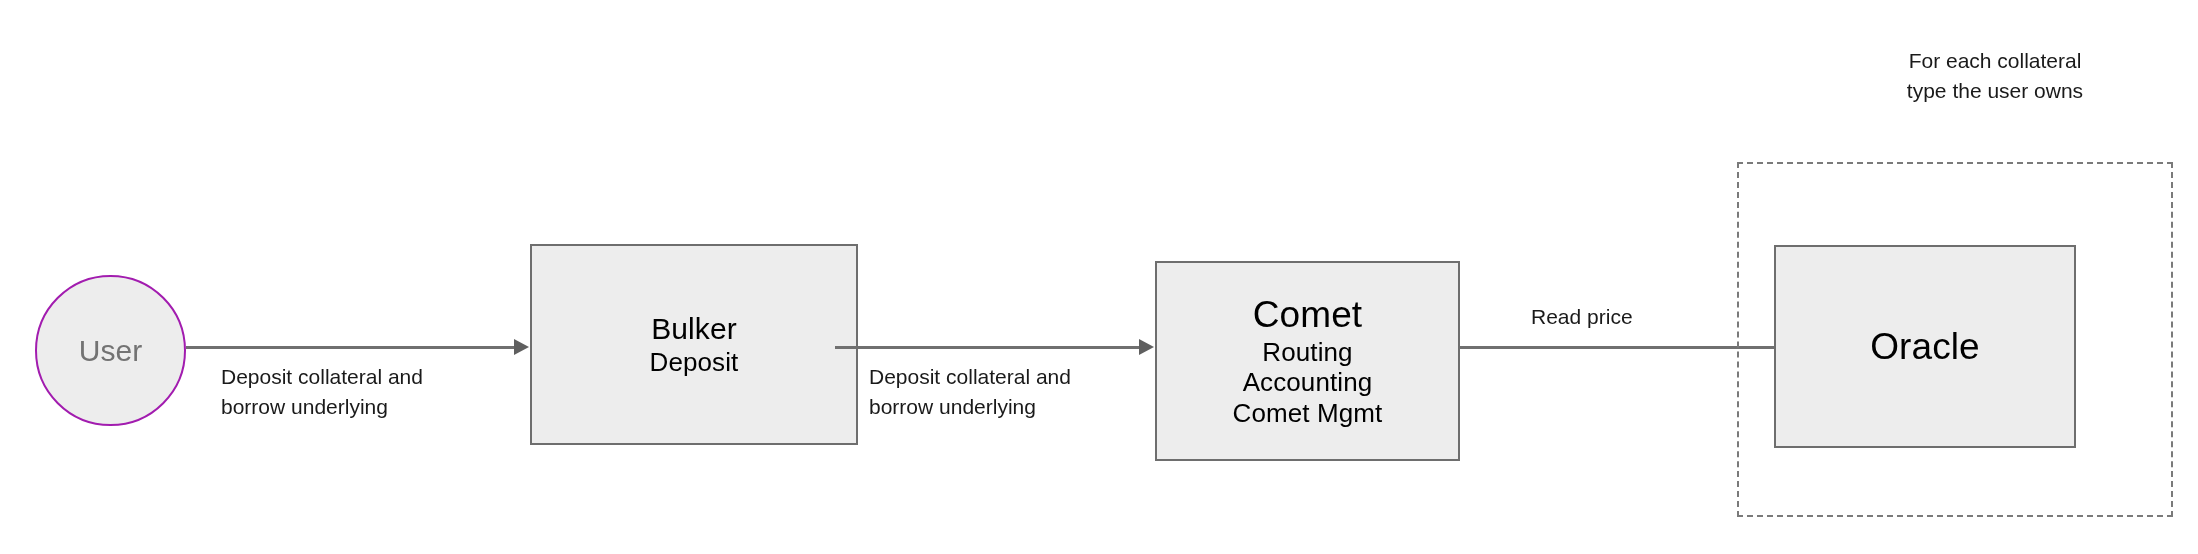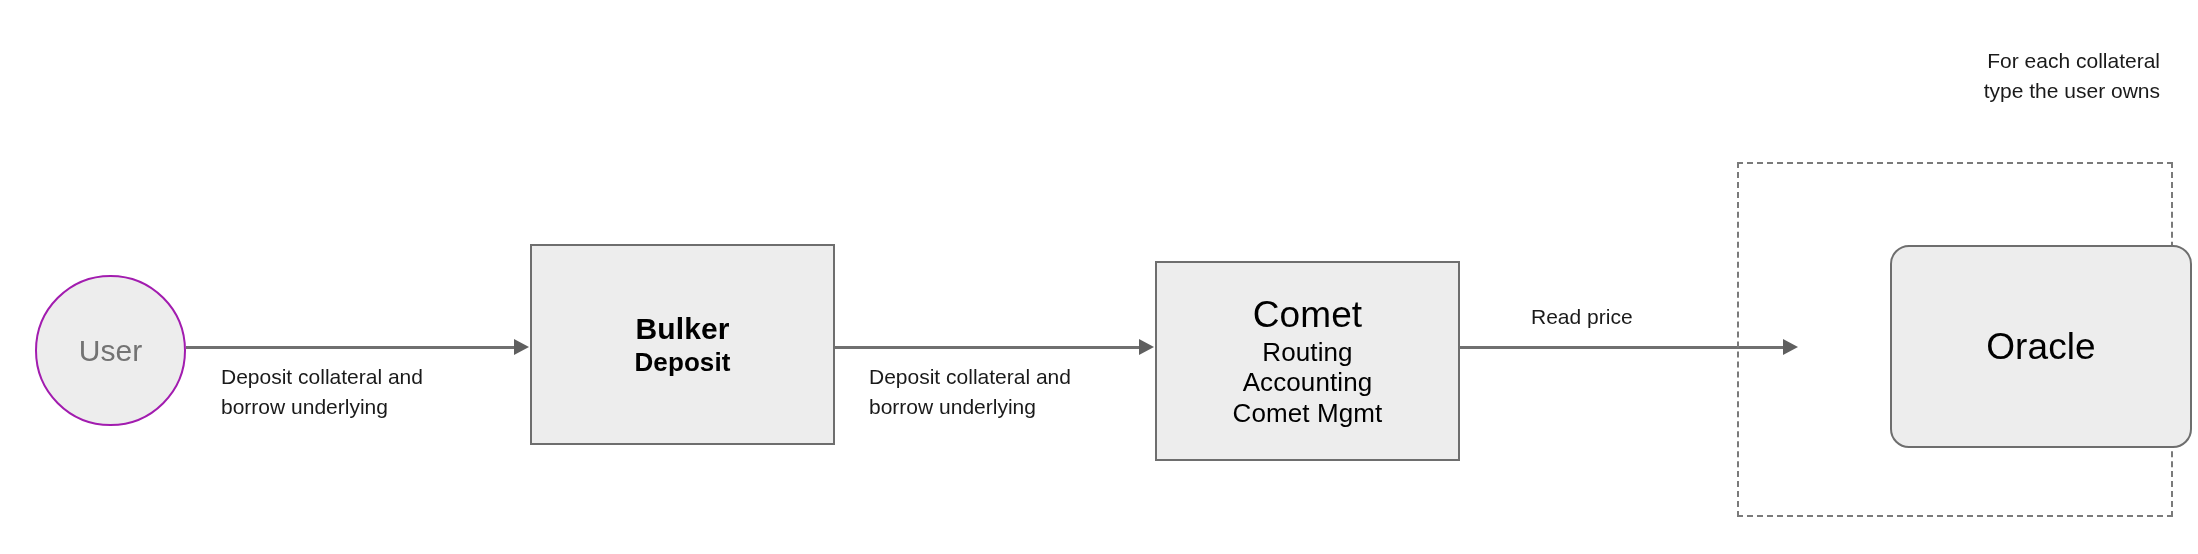--- a/index.html
+++ b/index.html
@@ -77,21 +77,21 @@
     color: #1a1a1a;
     line-height: 1.42;
     white-space: pre-line;
   }
   .note-label {
     position: absolute;
     font-size: 21px;
     color: #1a1a1a;
     line-height: 1.42;
     white-space: pre-line;
-    text-align: right;
+    text-align: center;
   }
 
   
   .clipped-strip {
     position: absolute;
     left: 0;
     width: 2198px;
     height: 6px;
     overflow: hidden;
     font-size: 21px;
@@ -107,21 +107,21 @@
 
   <div class="node-circle" style="left:35px; top:275px; width:151px; height:151px;">
     <span class="title-md">User</span>
   </div>
 
   <div class="edge" style="left:186px; top:346px; width:330px;"></div>
   <div class="edge-head" style="left:514px; top:339px;"></div>
   <div class="edge-label" style="left:221px; top:362px; width:300px;">Deposit collateral and
 borrow underlying</div>
 
-  <div class="node-box" style="left:530px; top:244px; width:305px; height:201px;font-weight:bold;">
+  <div class="node-box" style="left:530px; top:244px; width:328px; height:201px;">
     <span class="title-md">Bulker</span>
     <span class="sub-line">Deposit</span>
   </div>
 
   <div class="edge" style="left:835px; top:346px; width:306px;"></div>
   <div class="edge-head" style="left:1139px; top:339px;"></div>
   <div class="edge-label" style="left:869px; top:362px; width:300px;">Deposit collateral and
 borrow underlying</div>
 
   <div class="node-box" style="left:1155px; top:261px; width:305px; height:200px;">
@@ -133,19 +133,19 @@
 
   <div class="edge" style="left:1460px; top:346px; width:325px;"></div>
   <div class="edge-head" style="left:1783px; top:339px;"></div>
   <div class="edge-label" style="left:1531px; top:302px; width:260px;">Read price</div>
 
   <div class="note-label" style="left:1830px; top:46px; width:330px;">For each collateral
 type the user owns</div>
 
   <div class="group-frame" style="left:1737px; top:162px; width:436px; height:355px;"></div>
 
-  <div class="node-box" style="left:1890px; top:245px; width:302px; height:203px;border-radius:19px;">
+  <div class="node-box" style="left:1774px; top:245px; width:302px; height:203px;">
     <span class="title-lg">Oracle</span>
   </div>
 
   <div class="clipped-strip" style="top:548px;"></div>
 
 </div>
 
 </body></html>

